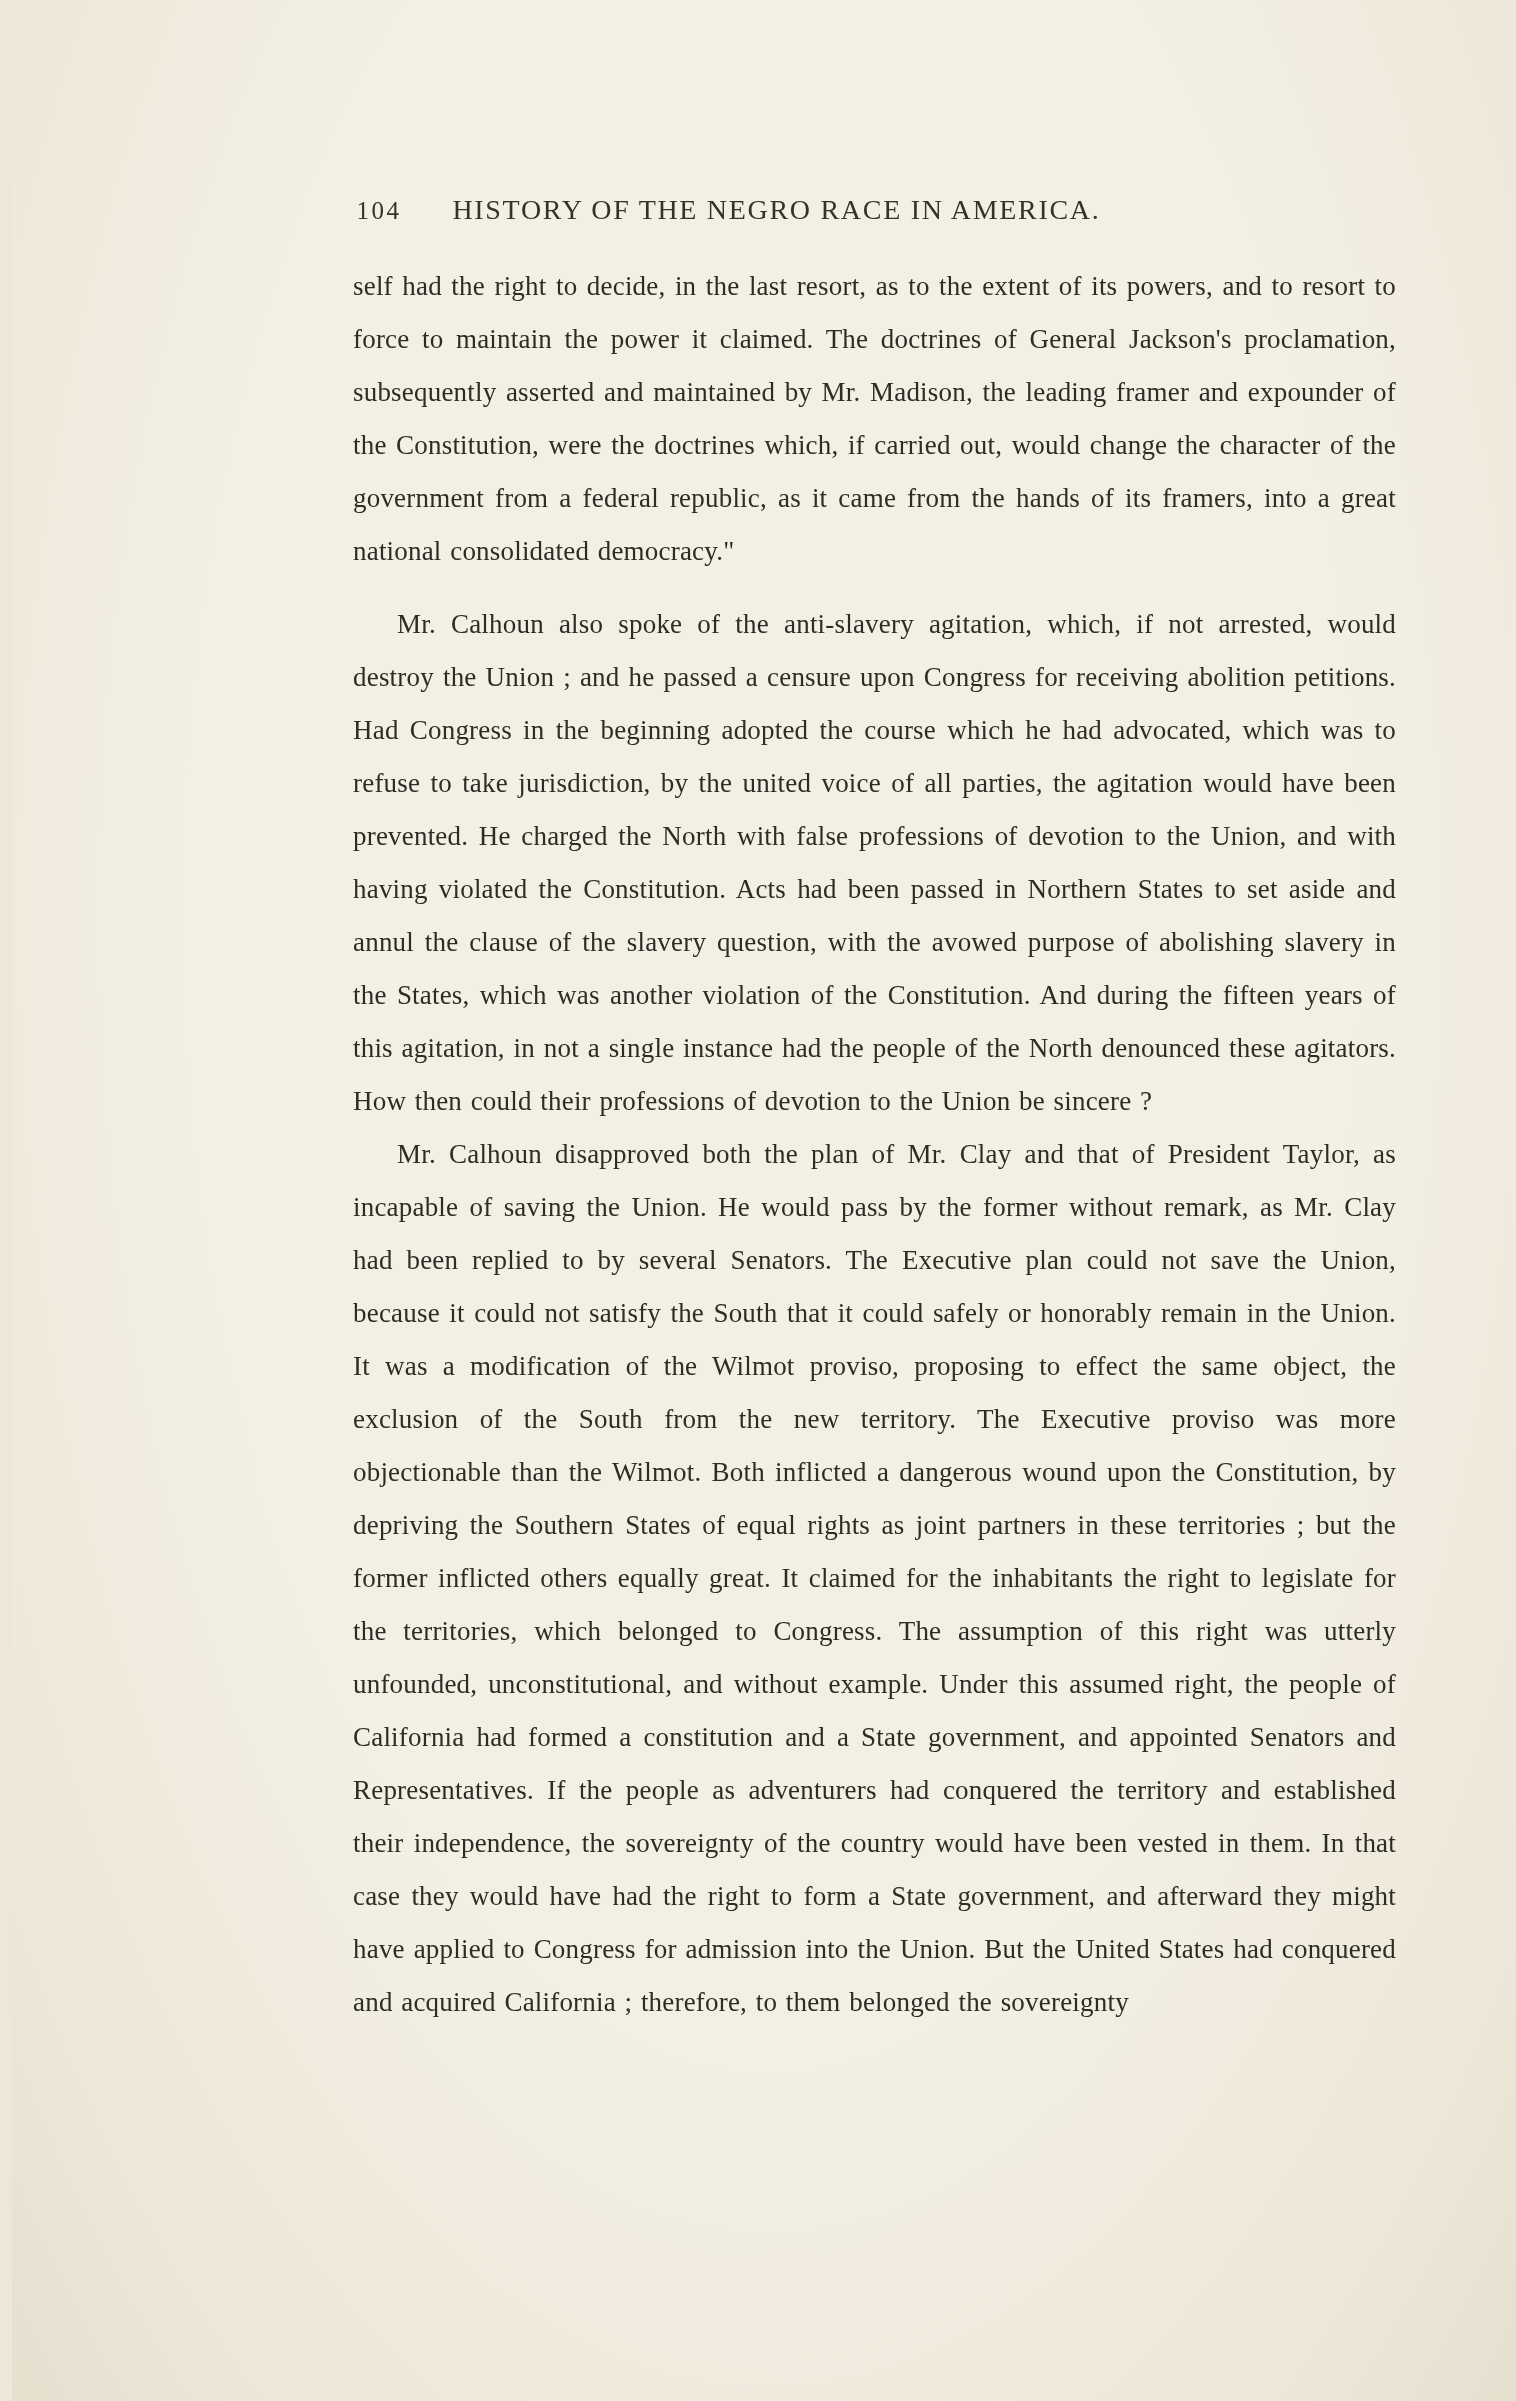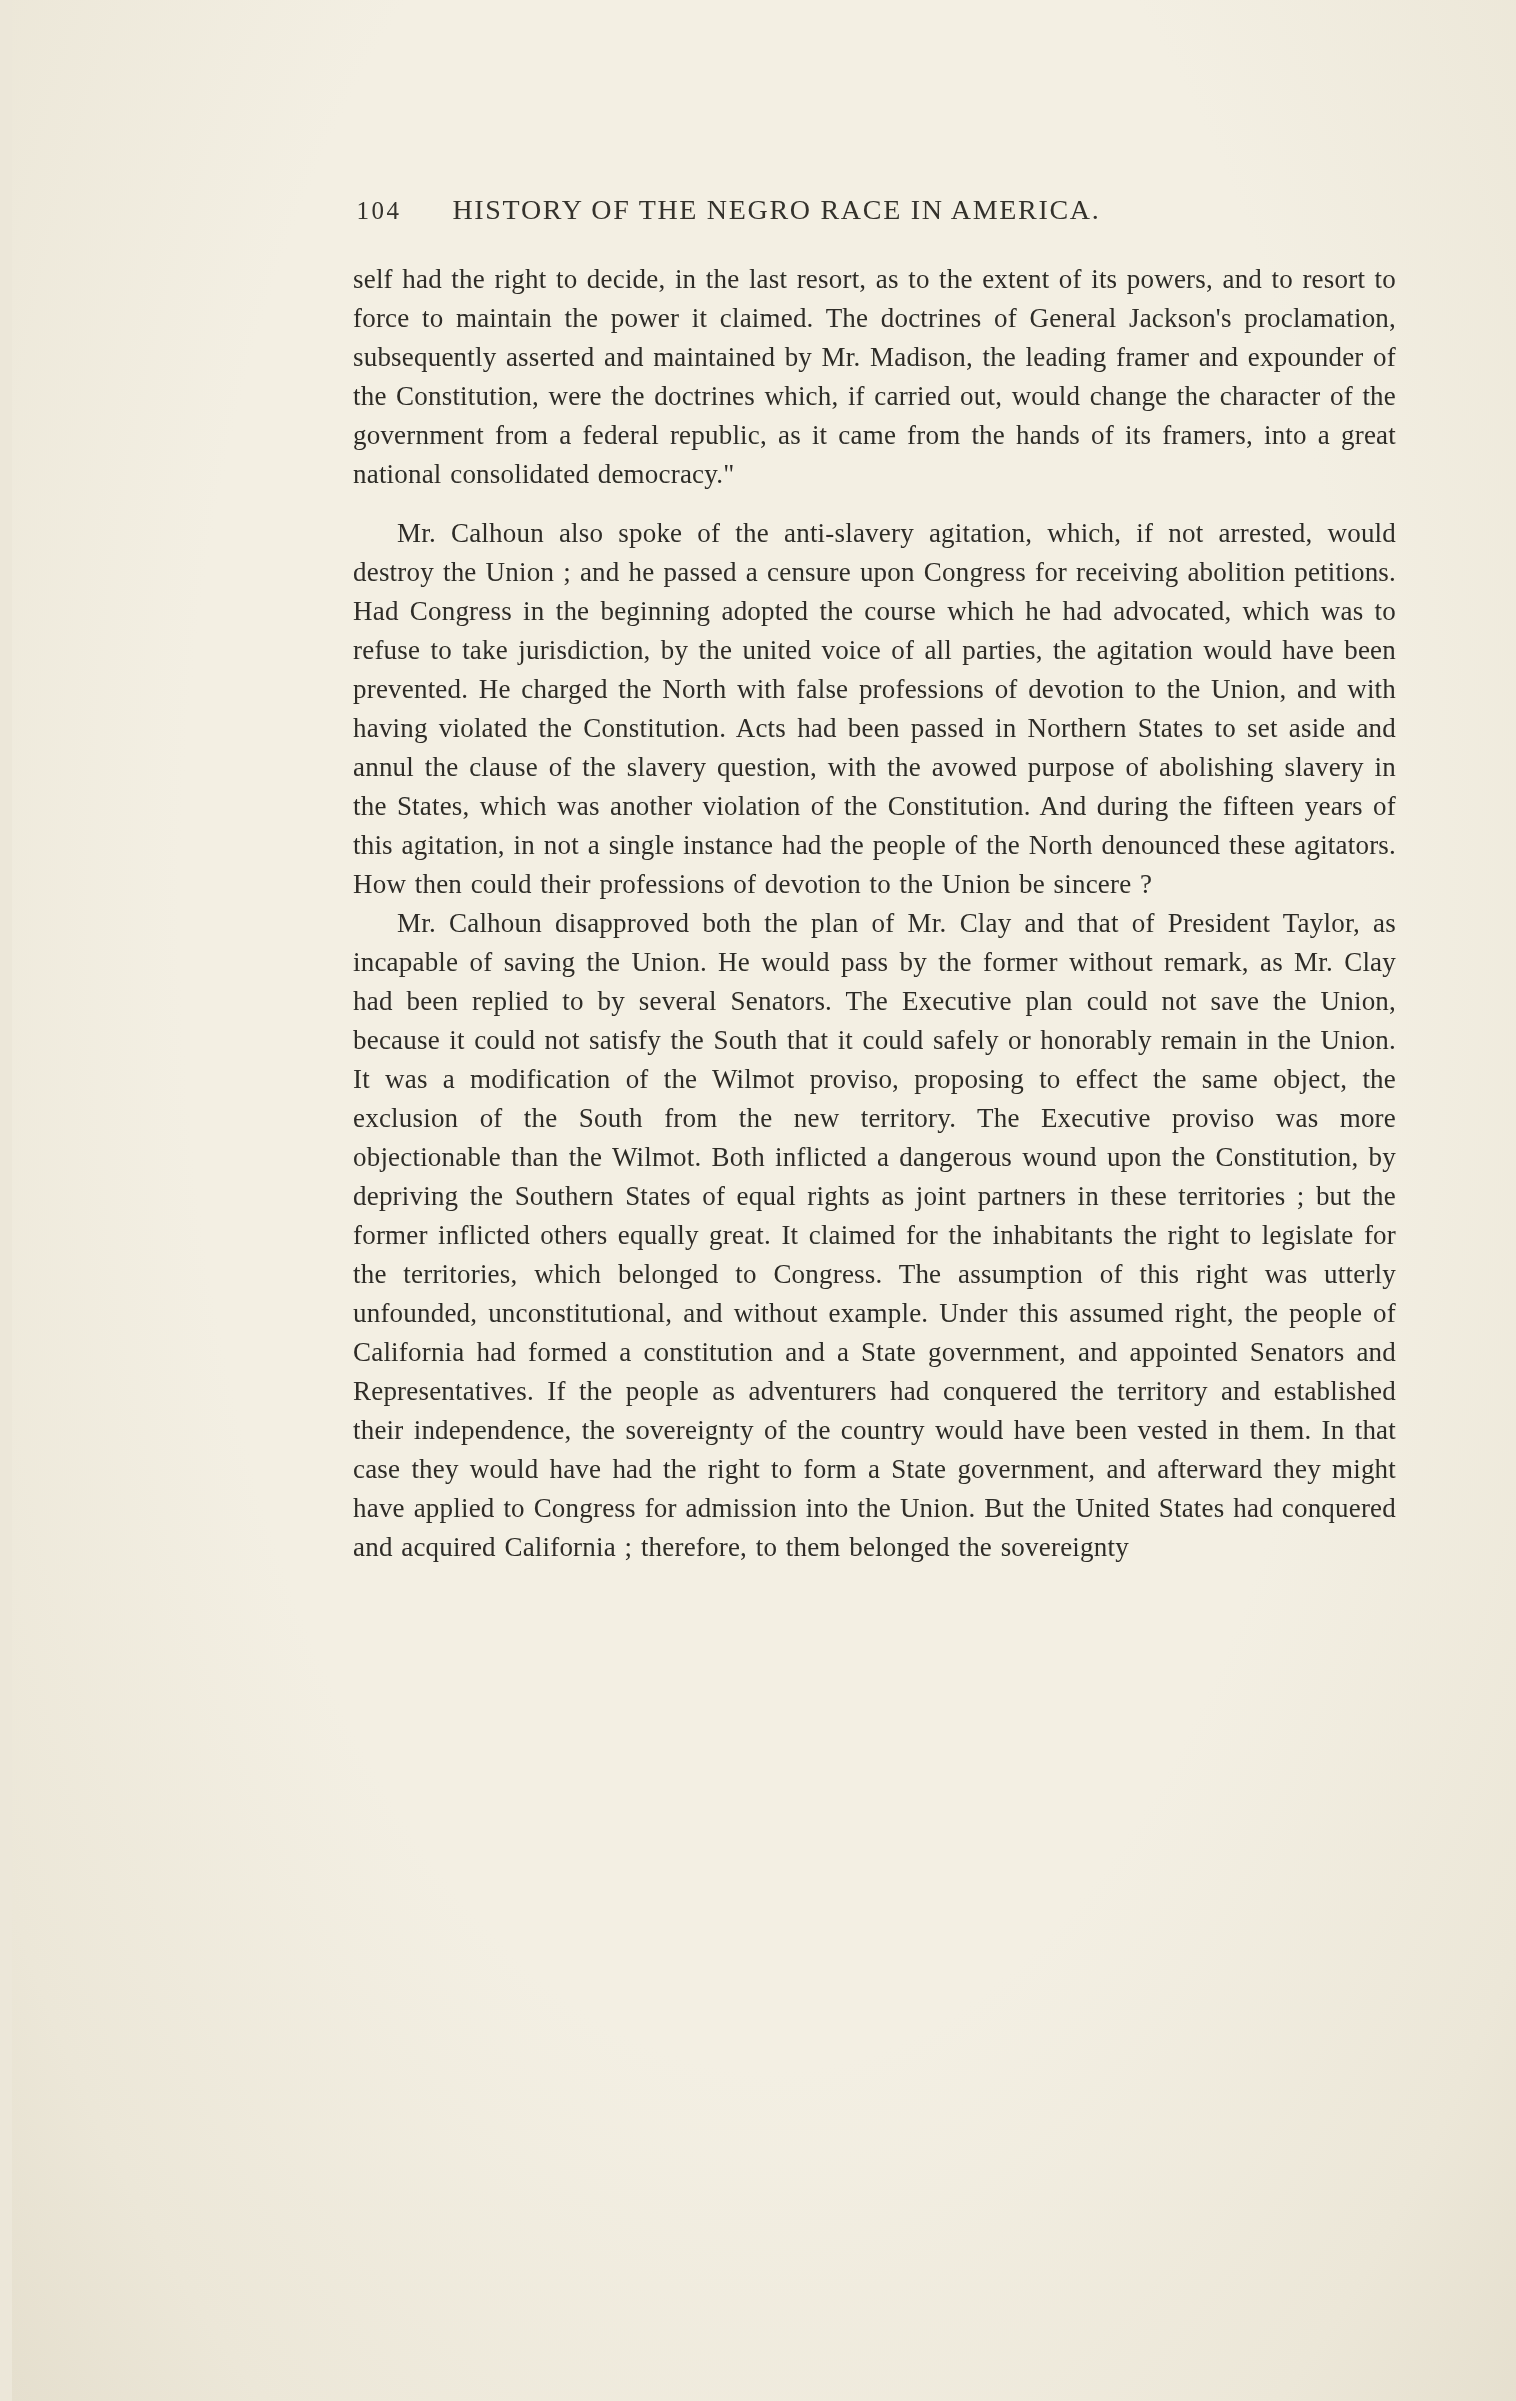--- a/index.html
+++ b/index.html
@@ -36,21 +36,21 @@
     color: #34322c;
   }
   .running-title {
     font-size: 28px;
     letter-spacing: 1.7px;
     color: #34322c;
     white-space: nowrap;
   }
   p.para {
     font-size: 27px;
-    line-height: 39px;
+    line-height: 53px;
     text-align: justify;
     letter-spacing: 0.2px;
     word-spacing: 1.7px;
   }
   p.indent { text-indent: 44px; }
   p.gap { margin-top: 20px; }
 </style>
 </head>
 <body>
 

